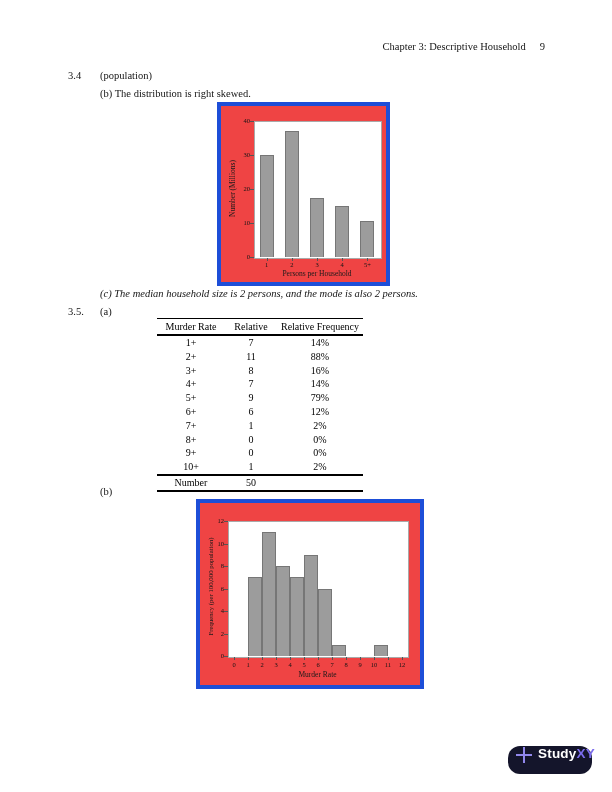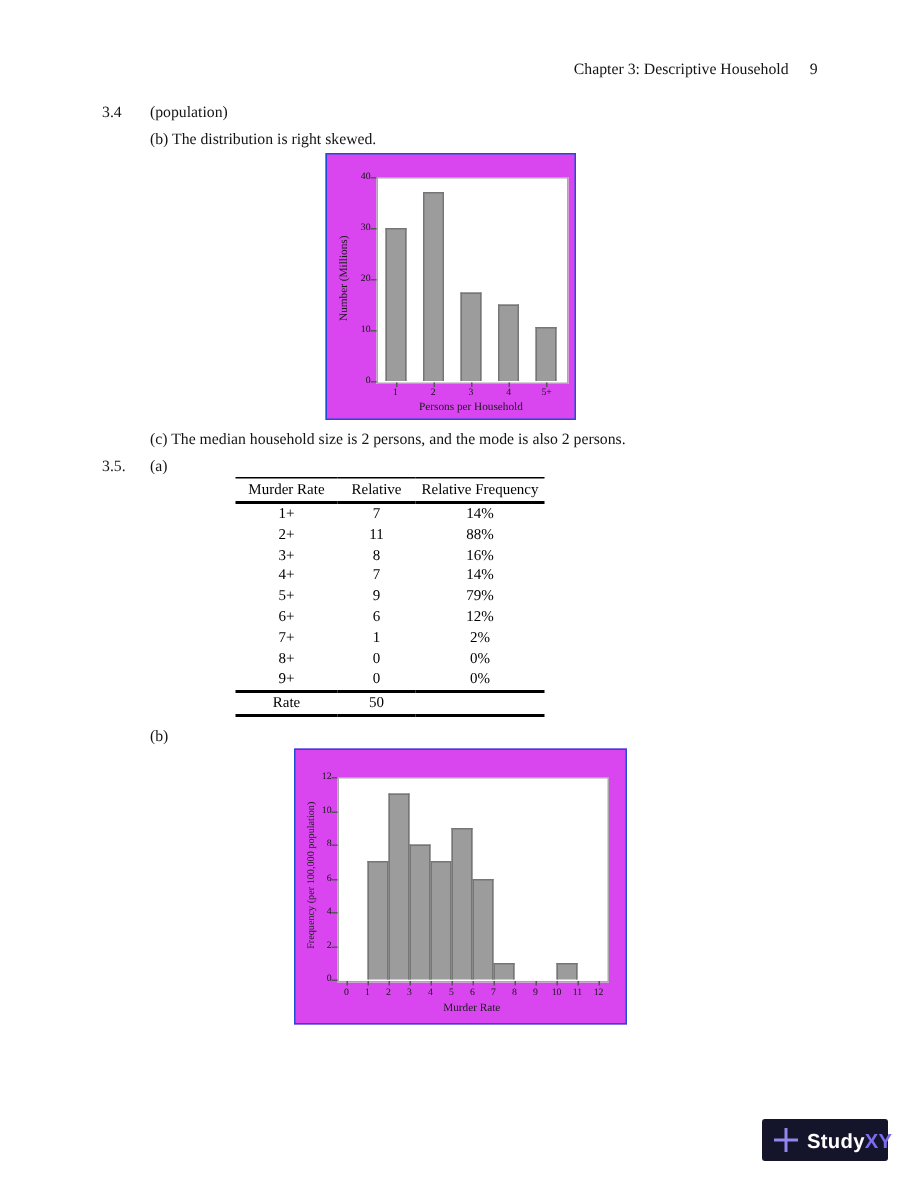--- a/index.html
+++ b/index.html
@@ -7,21 +7,21 @@
     position:relative;width:612px;height:792px;background:#ffffff;
     font-family:"Liberation Serif",serif;color:#141414;overflow:hidden;margin:0 auto;
   }
   .abs{position:absolute;}
   .txt{font-size:10.5px;white-space:nowrap;}
   .header-line{top:41px;right:67px;font-size:10.5px;}
   .header-line .pgnum{margin-left:14px;}
   .prob-num{display:inline-block;width:32px;}
 
   
-  .chart-panel{position:absolute;background:#d946ef;border:1px solid #1d4ed8;}
+  .chart-panel{position:absolute;background:#ef4444;border:4px solid #1d4ed8;}
   #chart1{left:217px;top:102px;width:165px;height:176px;}
   #chart2{left:196px;top:499px;width:220px;height:182px;}
   .plot{position:absolute;background:#ffffff;border:1px solid #a9a9a9;}
   #chart1 .plot{left:33px;top:15px;width:126px;height:136px;}
   #chart2 .plot{left:28px;top:18px;width:179px;height:135px;}
   .axis-title{position:absolute;font-size:7.5px;color:#1a1a1a;text-align:center;white-space:nowrap;}
   .xtitle1{left:33px;top:163px;width:126px;}
   .ytitle1{left:-57px;top:78px;width:136px;transform:rotate(-90deg);}
   .xtitle2{left:28px;top:167px;width:179px;}
   .ytitle2{left:-57px;top:80px;width:135px;transform:rotate(-90deg);font-size:6.8px;}
@@ -33,21 +33,21 @@
     border-top:1.5px solid #000;
   }
   .freq-table th{font-weight:normal;font-size:10px;padding:2px 0;border-bottom:2px solid #000;text-align:center;}
   .freq-table td{text-align:center;padding:0;height:13.8px;line-height:13.8px;}
   .freq-table tfoot td{border-top:2px solid #000;border-bottom:2px solid #000;height:14px;line-height:14px;}
   .col1{width:68px;} .col2{width:52px;} .col3{width:86px;}
 
   
   .logo{
     position:absolute;left:508px;top:746px;width:84px;height:28px;
-    background:#14152b;border-radius:2px;display:flex;align-items:center;
+    background:#14152b;border-radius:12px;display:flex;align-items:flex-start;
     font-family:"Liberation Sans",sans-serif;
   }
   .plus{position:relative;width:18px;height:18px;margin-left:7px;flex:0 0 auto;}
   .plus::before{content:"";position:absolute;left:1px;right:1px;top:8.2px;height:1.6px;background:#9187ec;}
   .plus::after{content:"";position:absolute;top:1px;bottom:1px;left:8.2px;width:1.6px;background:#9187ec;}
   .brand{margin-left:5px;font-size:13.5px;font-weight:bold;color:#ffffff;letter-spacing:.2px;white-space:nowrap;}
   .brand .accent{color:#7b6cee;}
 </style>
 </head>
 <body>
@@ -88,21 +88,21 @@
       <div style="position: absolute; left: 62.8px; top: 155px; width: 16px; text-align: center; font-size: 6.5px;">2</div>
       <div style="position: absolute; left: 70.8px; top: 152px; width: 1px; height: 3px; background: rgb(85, 85, 85);"></div>
       <div style="position: absolute; left: 88px; top: 155px; width: 16px; text-align: center; font-size: 6.5px;">3</div>
       <div style="position: absolute; left: 96px; top: 152px; width: 1px; height: 3px; background: rgb(85, 85, 85);"></div>
       <div style="position: absolute; left: 113.2px; top: 155px; width: 16px; text-align: center; font-size: 6.5px;">4</div>
       <div style="position: absolute; left: 121.2px; top: 152px; width: 1px; height: 3px; background: rgb(85, 85, 85);"></div>
       <div style="position: absolute; left: 138.4px; top: 155px; width: 16px; text-align: center; font-size: 6.5px;">5+</div>
       <div style="position: absolute; left: 146.4px; top: 152px; width: 1px; height: 3px; background: rgb(85, 85, 85);"></div>
     </div>
 
-  <div class="abs txt" style="left:100px;top:288px;">(c) The median household size is 2 persons, and the mode is also 2 persons.</div>
+  <div class="abs txt" style="left:100px;top:288px;font-style:italic;">(c) The median household size is 2 persons, and the mode is also 2 persons.</div>
 
   <div class="abs txt" style="left:68px;top:306px;">
     <span class="prob-num">3.5.</span><span>(a)</span>
   </div>
 
   <table class="freq-table">
     <thead>
       <tr>
         <th class="col1">Murder Rate</th>
         <th class="col2">Relative</th>
@@ -148,24 +148,29 @@
         <tr>
           <td>8+</td>
           <td>0</td>
           <td>0%</td>
         </tr>
         <tr>
           <td>9+</td>
           <td>0</td>
           <td>0%</td>
         </tr>
+        <tr>
+          <td>10+</td>
+          <td>1</td>
+          <td>2%</td>
+        </tr>
       </tbody>
     <tfoot>
       <tr>
-        <td>Rate</td>
+        <td>Number</td>
         <td>50</td>
         <td></td>
       </tr>
     </tfoot>
   </table>
 
   <div class="abs txt" style="left:100px;top:486px;">(b)</div>
 
   <div id="chart2" class="chart-panel">
     <div class="plot"></div>

